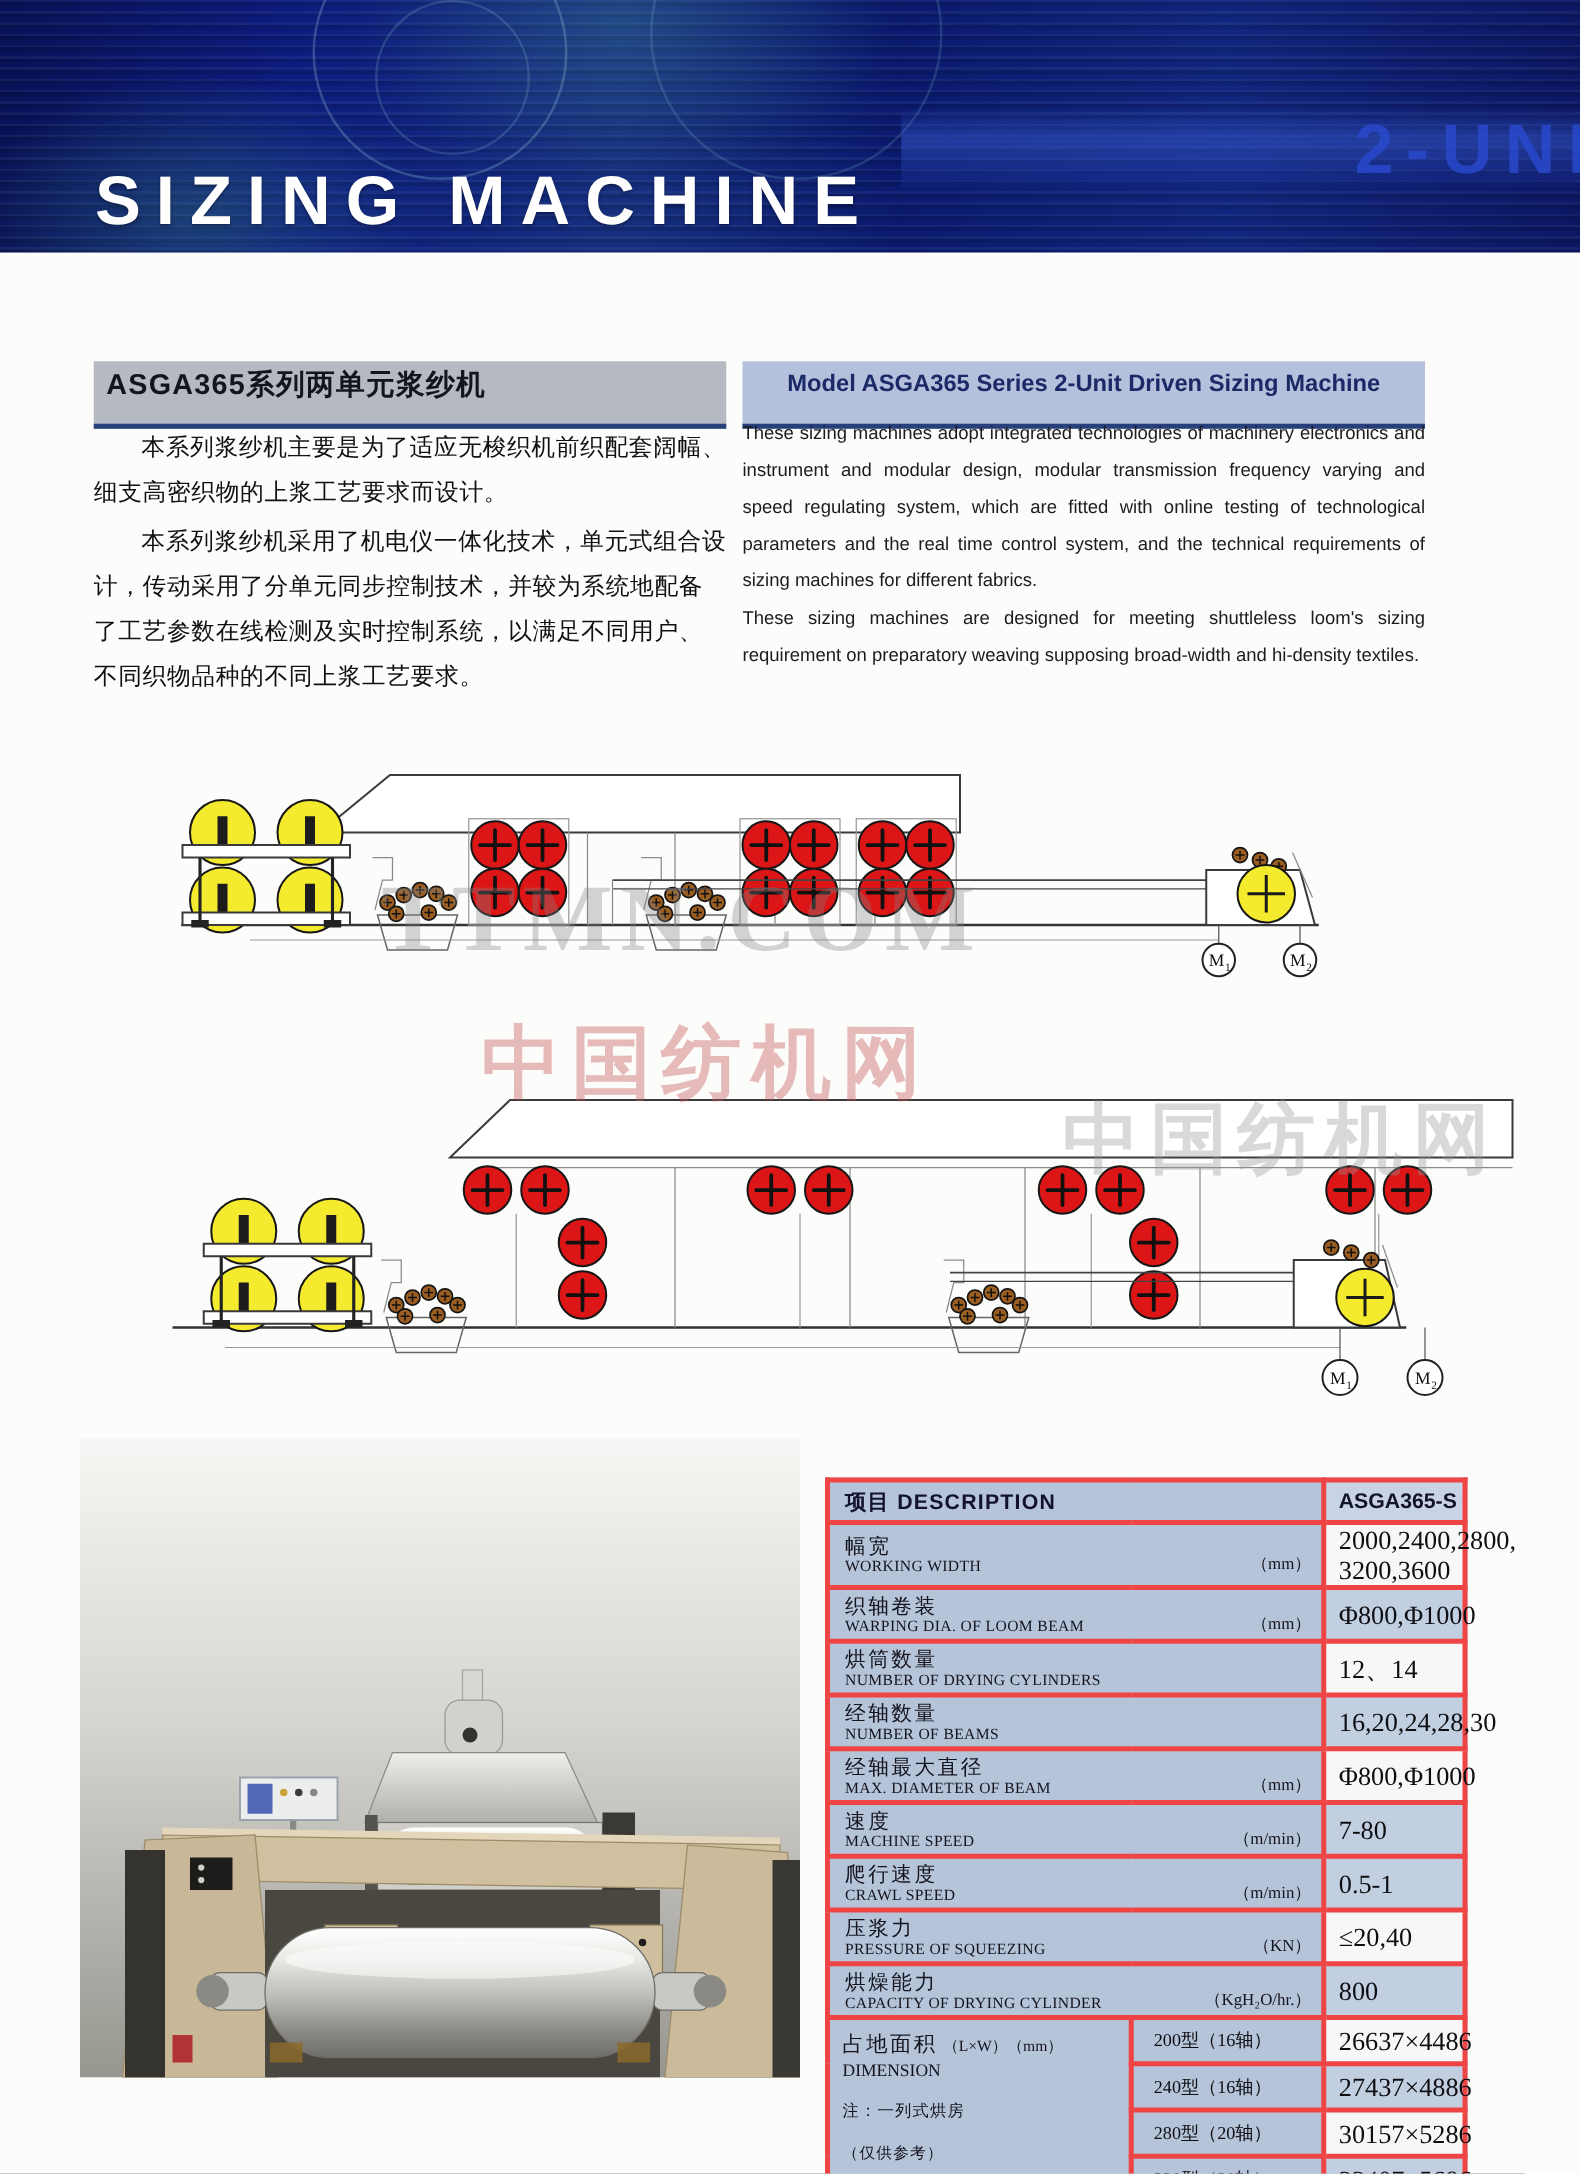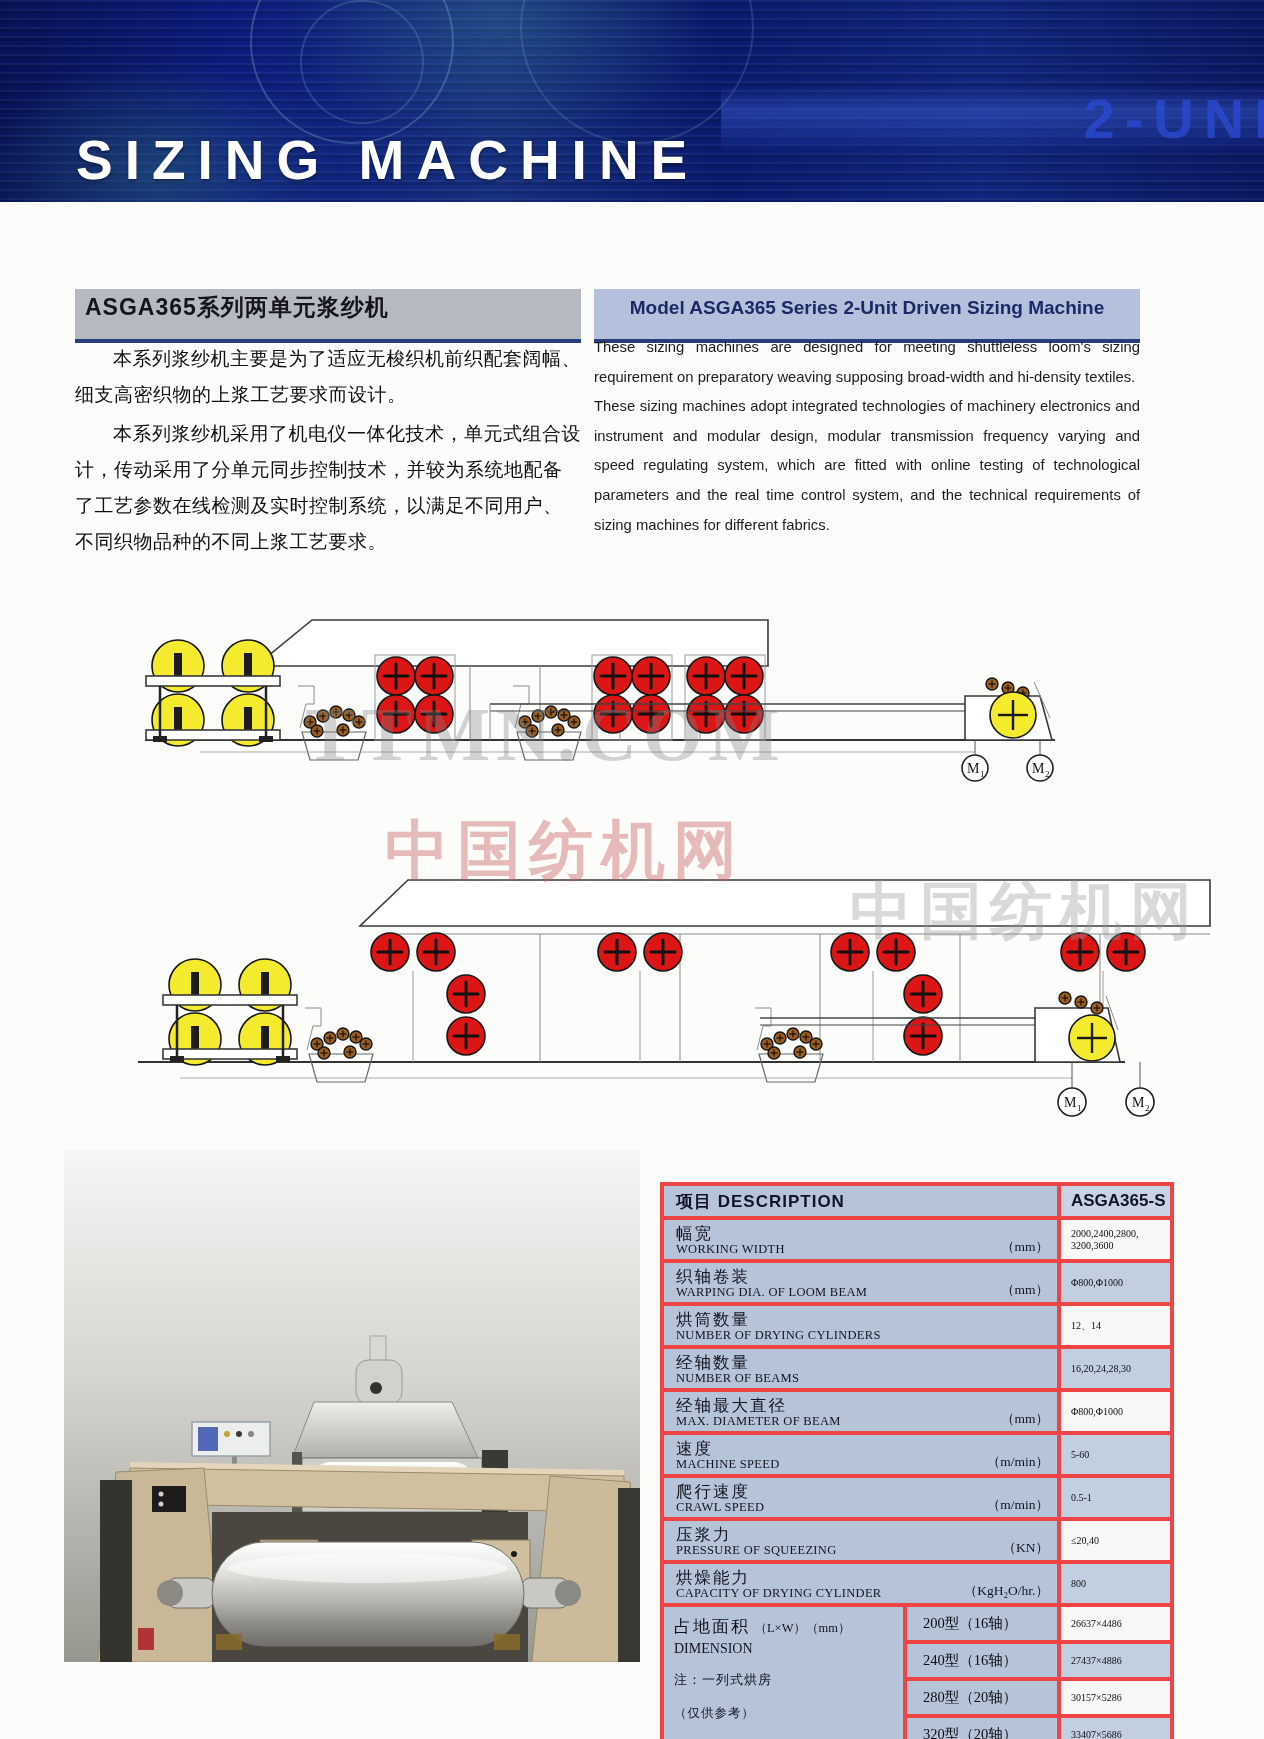--- a/index.html
+++ b/index.html
@@ -70,21 +70,21 @@
        letter-spacing:1px;color:#12122a;padding-left:12px !important;}
   .hcell2{background:#c8d3e5;font-family:"Liberation Sans",sans-serif;font-weight:bold;
        font-size:17px;color:#12122a;padding-left:10px !important;}
   .srow td{height:39px;}
   .lblflex{display:flex;align-items:flex-end;justify-content:space-between;padding:2px 8px 2px 12px;}
   .cnl{font-family:"Liberation Sans",sans-serif;font-size:16.5px;letter-spacing:2px;
        color:#14141e;line-height:19px;white-space:nowrap;}
   .enl{font-family:"Liberation Serif",serif;font-size:12.5px;letter-spacing:.3px;
        color:#14141e;line-height:13px;white-space:nowrap;}
   .unit{font-family:"Liberation Serif",serif;font-size:13.5px;color:#14141e;white-space:nowrap;}
-  .val{font-family:"Liberation Serif",serif;font-size:10px;color:#0e0e12;
+  .val{font-family:"Liberation Serif",serif;font-size:21px;color:#0e0e12;
        padding-left:10px !important;white-space:pre-line;line-height:1.15;}
   .w{background:#f6f7f6;}
   .b{background:#c2cfe1;}
   .model{font-family:"Liberation Serif",serif;font-size:14.5px;color:#0e0e12;
        padding-left:16px !important;height:33px;white-space:nowrap;}
   .dimlbl{vertical-align:top !important;padding:8px 4px 4px 10px !important;}
   .dim-cn{font-family:"Liberation Sans",sans-serif;font-size:17px;letter-spacing:2px;color:#14141e;display:inline;}
   .dim-suffix{font-family:"Liberation Serif",serif;font-size:12.5px;color:#14141e;display:inline;}
   .dim-en{font-family:"Liberation Serif",serif;font-size:14px;color:#14141e;margin-top:3px;}
   .dim-note{font-family:"Liberation Sans",sans-serif;font-size:13px;letter-spacing:1px;color:#14141e;margin-top:14px;}
@@ -107,22 +107,22 @@
   </header>
 
   <div class="bar bar-cn">ASGA365系列两单元浆纱机</div>
   <div class="bar bar-en">Model ASGA365 Series 2-Unit Driven Sizing Machine</div>
 
   <div class="col-cn">
     <p>本系列浆纱机主要是为了适应无梭织机前织配套阔幅、细支高密织物的上浆工艺要求而设计。</p>
     <p>本系列浆纱机采用了机电仪一体化技术，单元式组合设计，传动采用了分单元同步控制技术，并较为系统地配备了工艺参数在线检测及实时控制系统，以满足不同用户、不同织物品种的不同上浆工艺要求。</p>
   </div>
   <div class="col-en">
+    <p>These sizing machines adopt integrated technologies of machinery electronics and instrument and modular design, modular transmission frequency varying and speed regulating system, which are fitted with online testing of technological parameters and the real time control system, and the technical requirements of sizing machines for different fabrics.</p>
     <p>These sizing machines are designed for meeting shuttleless loom's sizing requirement on preparatory weaving supposing broad-width and hi-density textiles.</p>
-    <p>These sizing machines adopt integrated technologies of machinery electronics and instrument and modular design, modular transmission frequency varying and speed regulating system, which are fitted with online testing of technological parameters and the real time control system, and the technical requirements of sizing machines for different fabrics.</p>
   </div>
 
 
   <div class="diagrams">
     <svg width="1180" height="530" viewBox="0 0 1180 530" xmlns="http://www.w3.org/2000/svg">
       <defs>
         <g id="redcyl">
           <circle r="19" class="red"></circle>
           <line x1="-12" y1="0" x2="12" y2="0" class="cross"></line>
           <line x1="0" y1="-12" x2="0" y2="12" class="cross"></line>
@@ -462,21 +462,21 @@
       <tr class="srow">
         <td colspan="2">
             <div class="lblflex">
           <div>
                 <div class="cnl">速度</div>
                <div class="enl">MACHINE SPEED</div>
               </div>
           <span class="unit">（m/min）</span>
         </div>
           </td>
-        <td class="val b">5-60</td>
+        <td class="val b">7-80</td>
       </tr>
 
       <tr class="srow">
         <td colspan="2">
             <div class="lblflex">
           <div>
                 <div class="cnl">爬行速度</div>
                <div class="enl">CRAWL SPEED</div>
               </div>
           <span class="unit">（m/min）</span>

